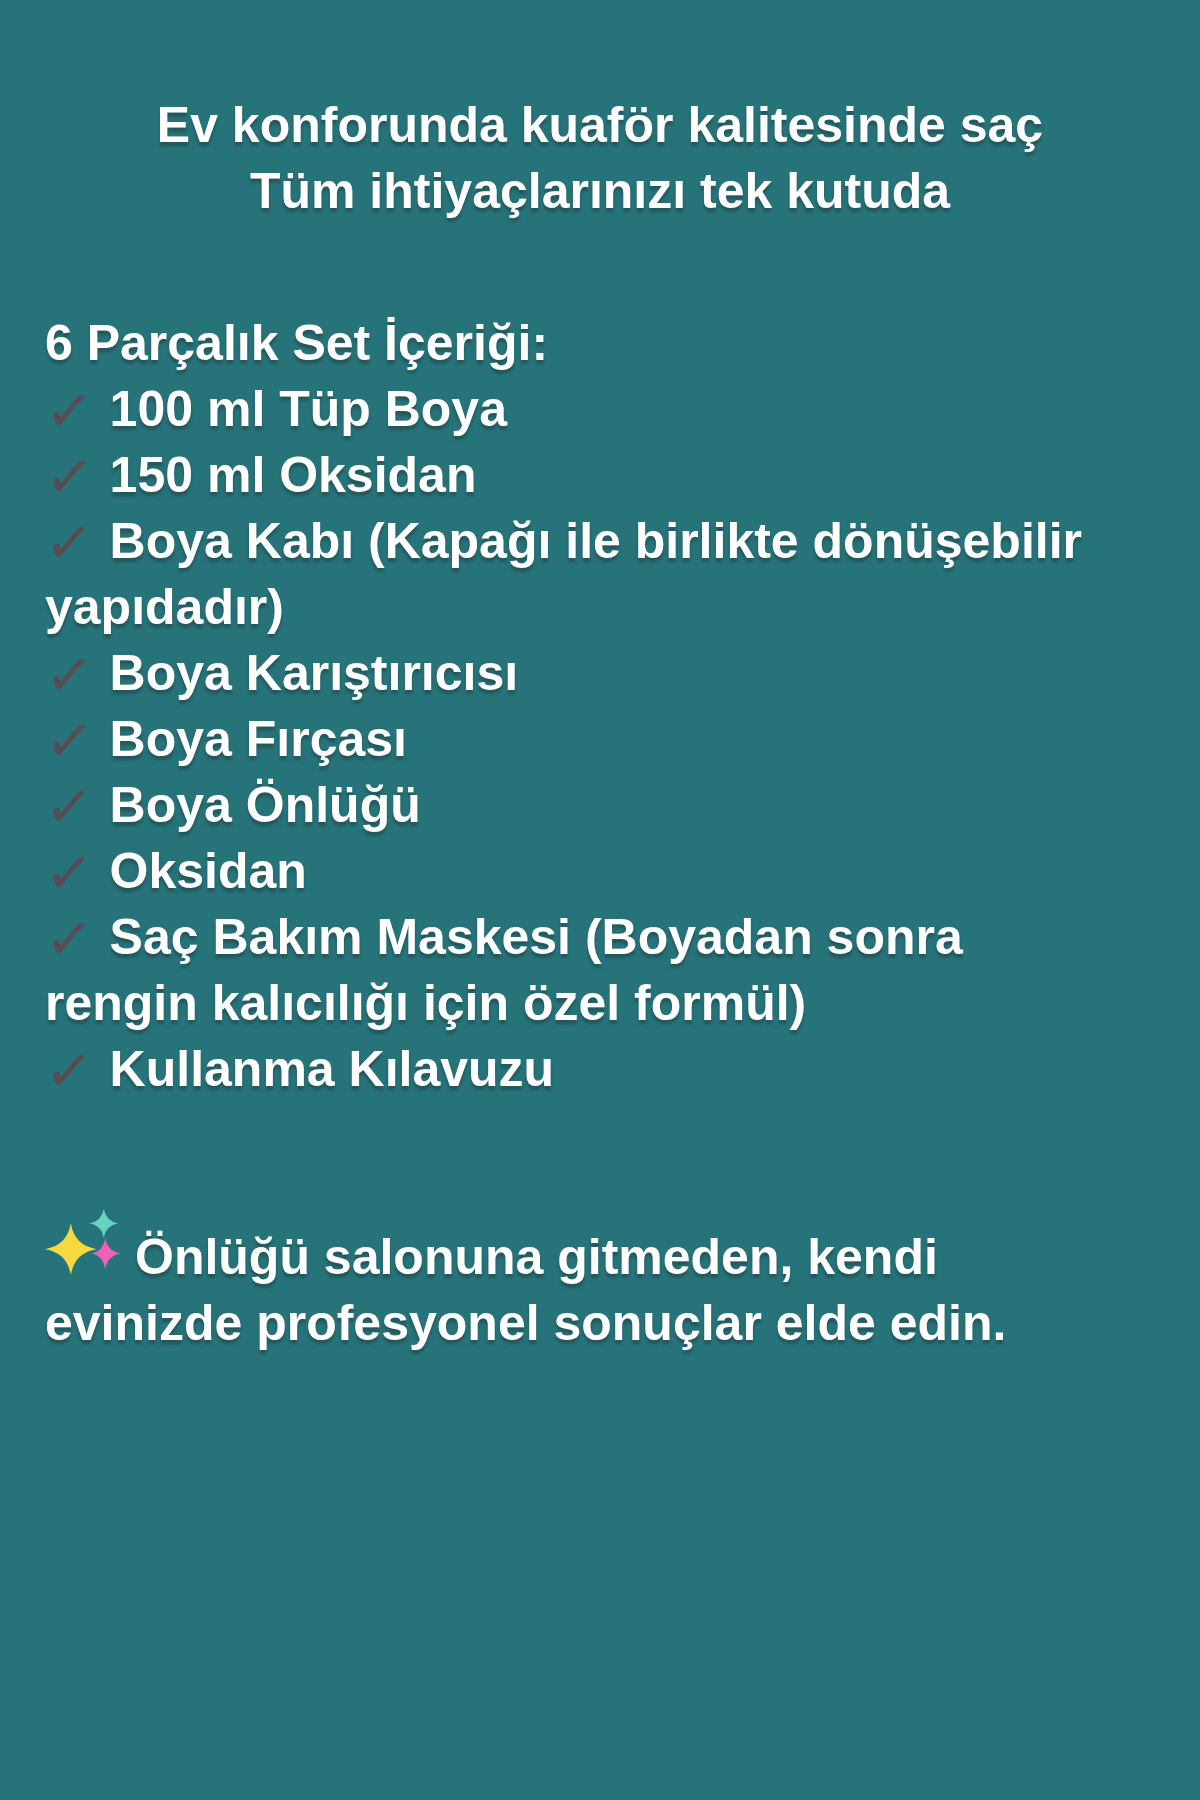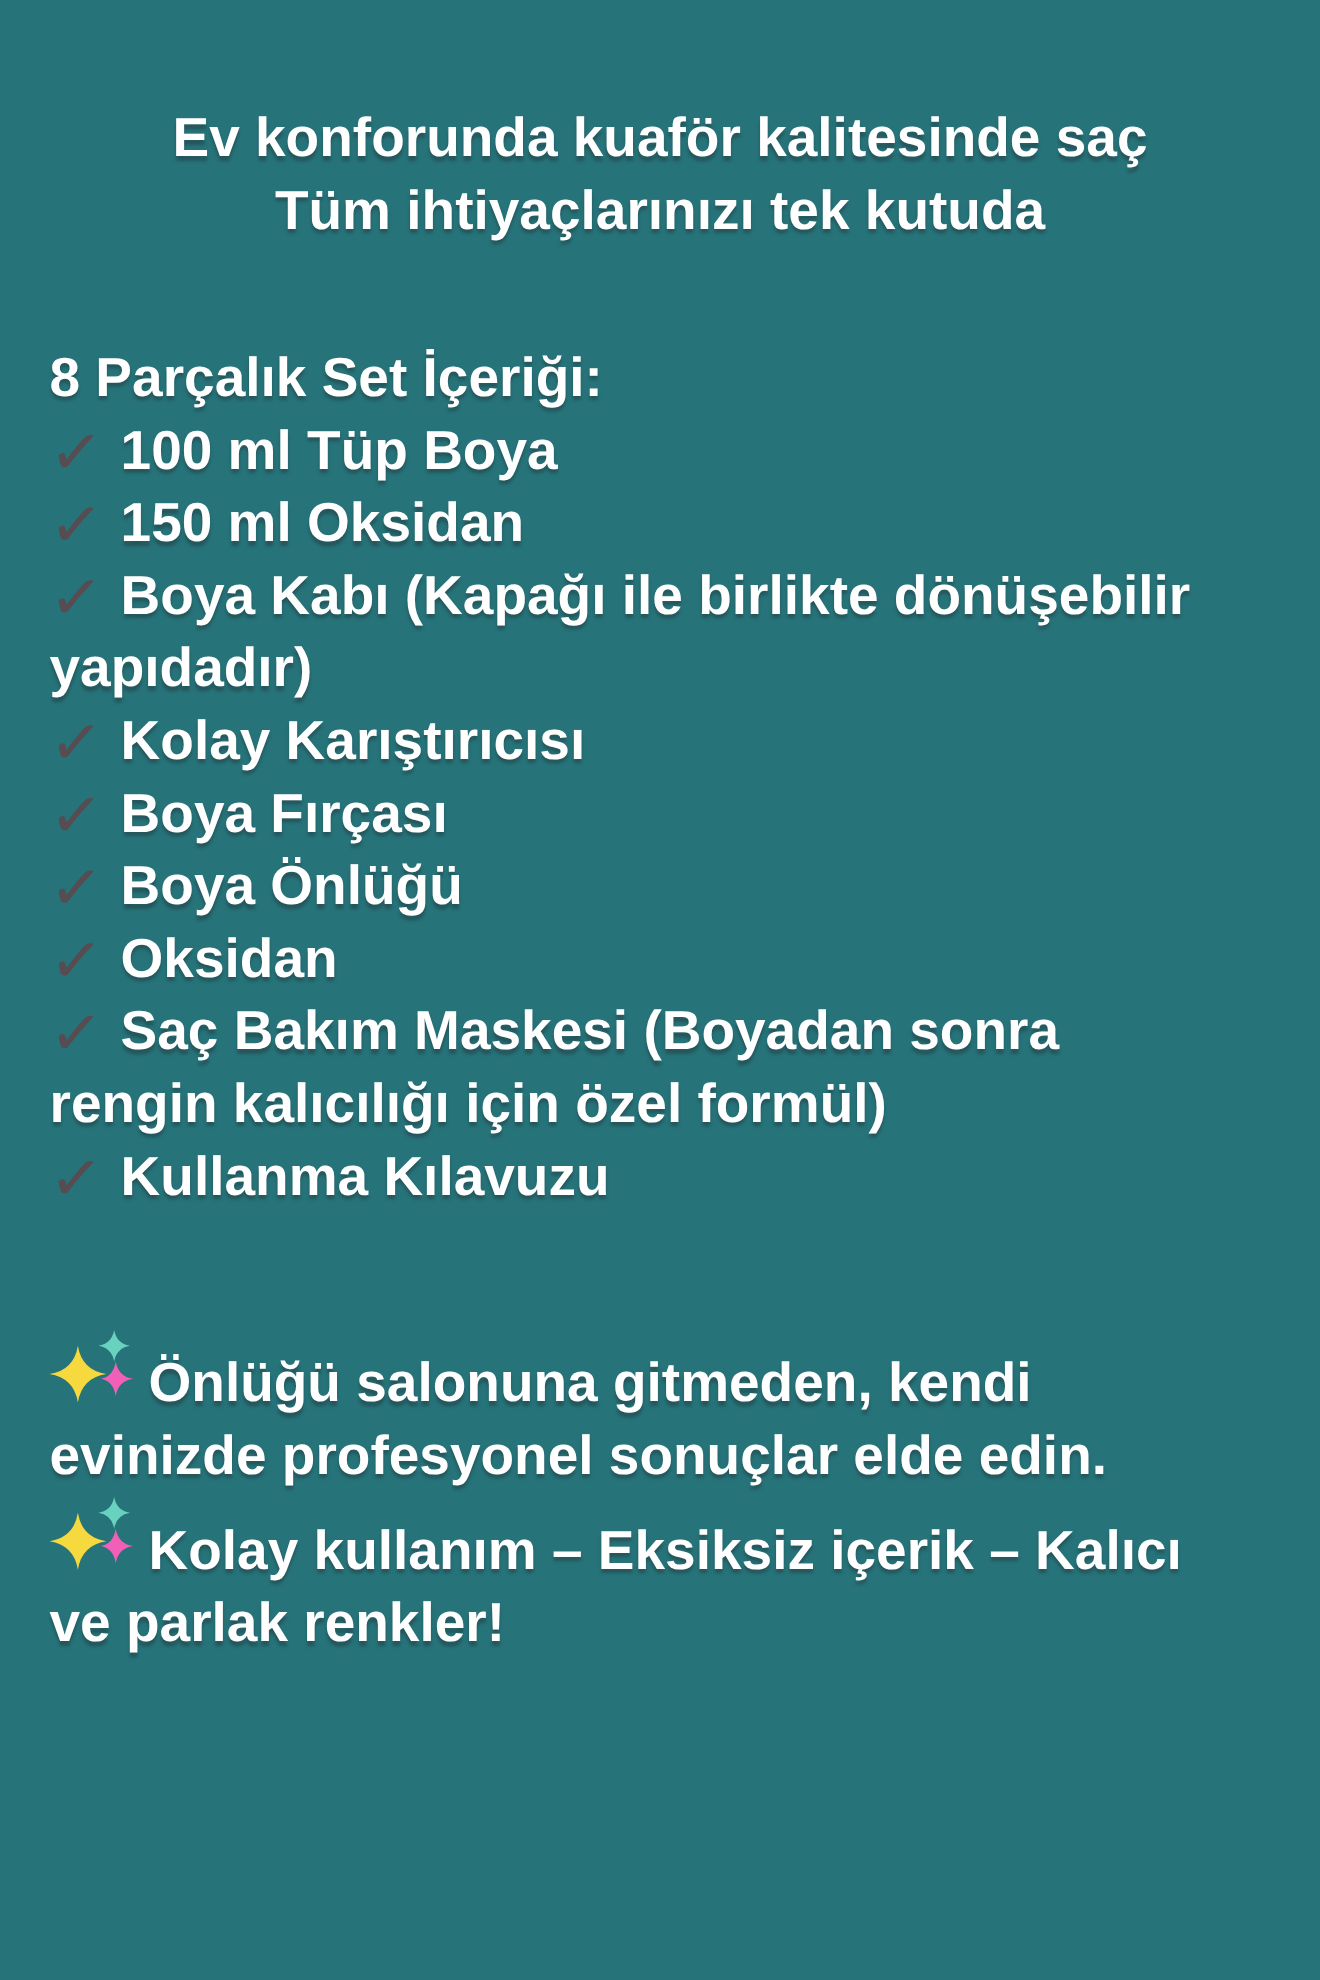--- a/index.html
+++ b/index.html
@@ -65,51 +65,42 @@
 </head>
 <body>
 
 <div class="page">
 
   <div class="page-title">
     <div>Ev konforunda kuaför kalitesinde saç</div>
     <div>Tüm ihtiyaçlarınızı tek kutuda</div>
   </div>
 
-  <div class="set-title">8 Parçalık Set İçeriği:</div>
+  <div class="set-title">6 Parçalık Set İçeriği:</div>
 
   <div>
     <div class="check-item"><span class="check">✓</span><span>100 ml Tüp Boya</span></div>
     <div class="check-item"><span class="check">✓</span><span>150 ml Oksidan</span></div>
     <div class="check-item"><span class="check">✓</span><span>Boya Kabı (Kapağı ile birlikte dönüşebilir yapıdadır)</span></div>
-    <div class="check-item"><span class="check">✓</span><span>Kolay Karıştırıcısı</span></div>
+    <div class="check-item"><span class="check">✓</span><span>Boya Karıştırıcısı</span></div>
     <div class="check-item"><span class="check">✓</span><span>Boya Fırçası</span></div>
     <div class="check-item"><span class="check">✓</span><span>Boya Önlüğü</span></div>
     <div class="check-item"><span class="check">✓</span><span>Oksidan</span></div>
     <div class="check-item"><span class="check">✓</span><span>Saç Bakım Maskesi (Boyadan sonra rengin kalıcılığı için özel formül)</span></div>
     <div class="check-item"><span class="check">✓</span><span>Kullanma Kılavuzu</span></div>
   </div>
 
   <div class="highlights">
 
     <p class="highlight">
       <span class="sparkle">
         <svg width="76" height="82" viewBox="0 0 106 110" xmlns="http://www.w3.org/2000/svg">
           <path d="M36 22 Q41 53 72 58 Q41 63 36 94 Q31 63 0 58 Q31 53 36 22 Z" fill="#F6D93E"></path>
           <path d="M82 2 Q85 19 102 22 Q85 25 82 42 Q79 25 62 22 Q79 19 82 2 Z" fill="#69D2BE"></path>
           <path d="M84 42 Q87 61 106 64 Q87 67 84 86 Q81 67 65 64 Q81 61 84 42 Z" fill="#F25FB7"></path>
         </svg>
       </span><span>Önlüğü salonuna gitmeden, kendi evinizde profesyonel sonuçlar elde edin.</span>
     </p>
 
-    <p class="highlight">
-      <span class="sparkle">
-        <svg width="76" height="82" viewBox="0 0 106 110" xmlns="http://www.w3.org/2000/svg">
-          <path d="M36 22 Q41 53 72 58 Q41 63 36 94 Q31 63 0 58 Q31 53 36 22 Z" fill="#F6D93E"></path>
-          <path d="M82 2 Q85 19 102 22 Q85 25 82 42 Q79 25 62 22 Q79 19 82 2 Z" fill="#69D2BE"></path>
-          <path d="M84 42 Q87 61 106 64 Q87 67 84 86 Q81 67 65 64 Q81 61 84 42 Z" fill="#F25FB7"></path>
-        </svg>
-      </span><span>Kolay kullanım – Eksiksiz içerik – Kalıcı ve parlak renkler!</span>
-    </p>
 
   </div>
 
 </div>
 
 </body></html>

